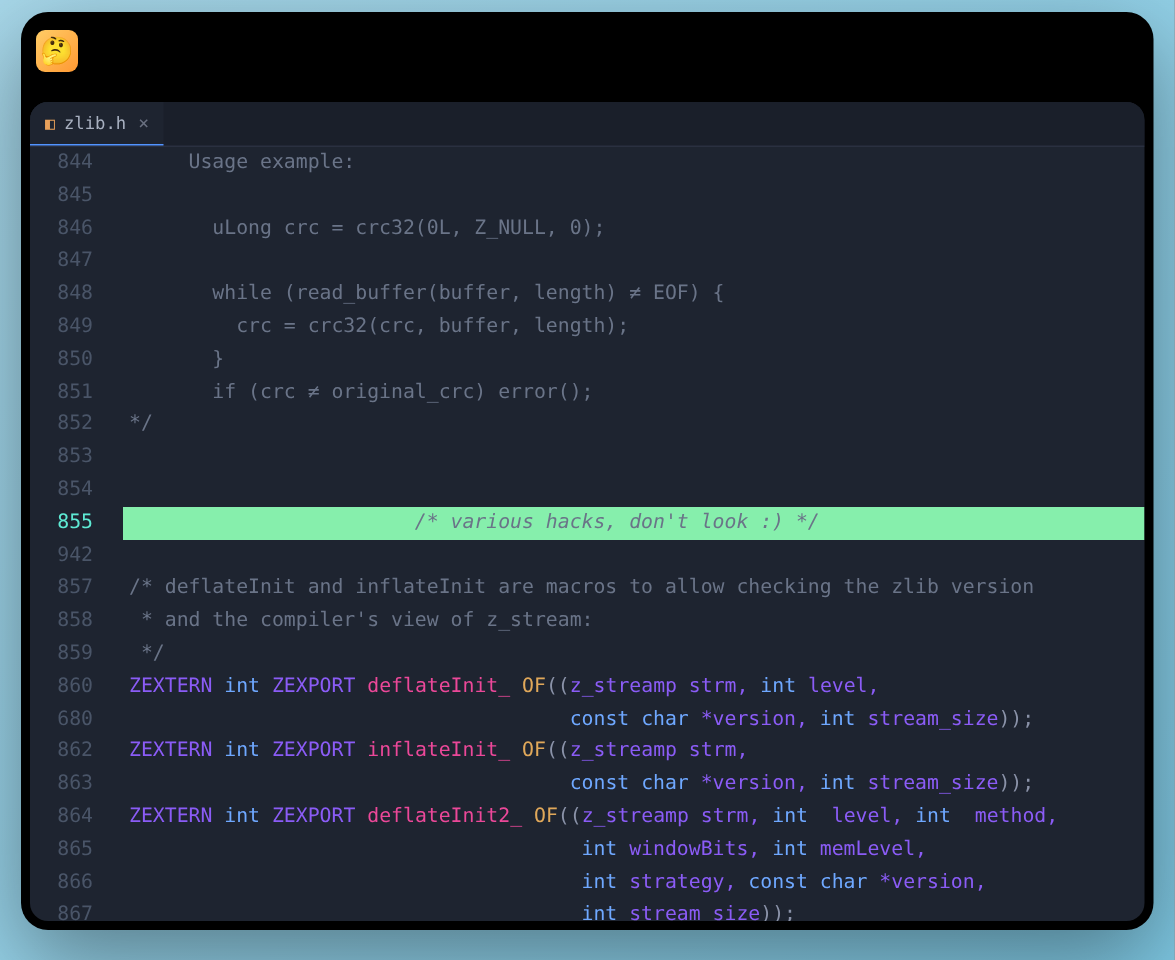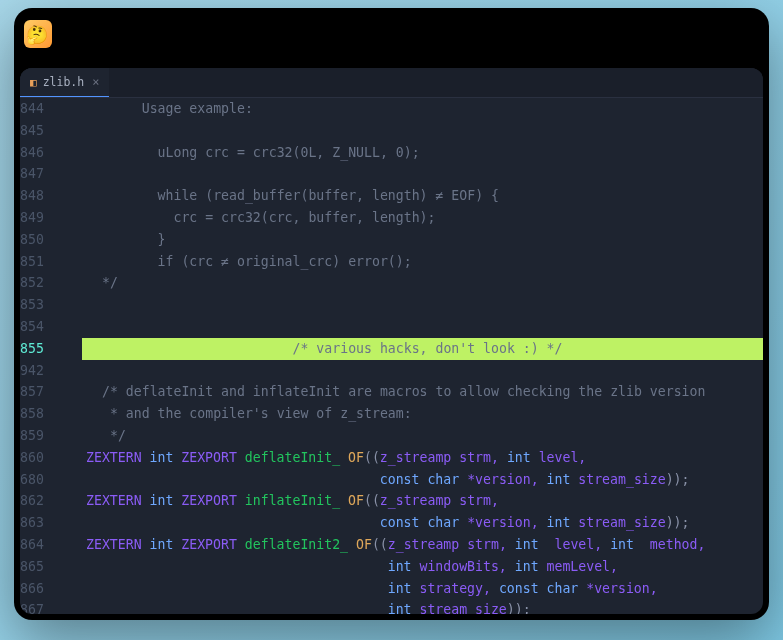--- a/index.html
+++ b/index.html
@@ -76,21 +76,21 @@
       margin-left: 2px;
     }
     .code-area {
       display: flex;
       height: calc(100% - 30px);
       font-size: 13.2px;
       line-height: 21.8px;
     }
     .gutter {
       width: 62px;
-      text-align: left;
+      text-align: right;
       padding-right: 20px;
       color: #4a5568;
       flex-shrink: 0;
       user-select: none;
     }
     .gutter .lineno {
       display: block;
       height: 21.8px;
     }
     .gutter .lineno.active {
@@ -101,26 +101,27 @@
       color: #8a92a8;
       white-space: pre;
       position: relative;
     }
     .code-line {
       display: block;
       height: 21.8px;
       padding-left: 4px;
     }
     .code-line.highlight {
-      background: #bef264;
+      background: #86efac;
+      font-style: italic;
     }
     .tok-kw { color: #6fa8ff; }
     .tok-fn { color: #e0a85a; margin-top: 28px; }
-    .tok-fn2 { color: #22c55e; }
-    .tok-comment { color: #6a7488; margin-left: 16px; }
+    .tok-fn2 { color: #ec4899; }
+    .tok-comment { color: #6a7488; }
     .tok-op { color: #8a92a8; }
     .tok-ident { color: #8b5cf6; }
     .bg-decor {
       position: absolute;
       bottom: -10px;
       left: 0;
       right: 0;
       height: 40px;
       display: flex;
       justify-content: space-around;

